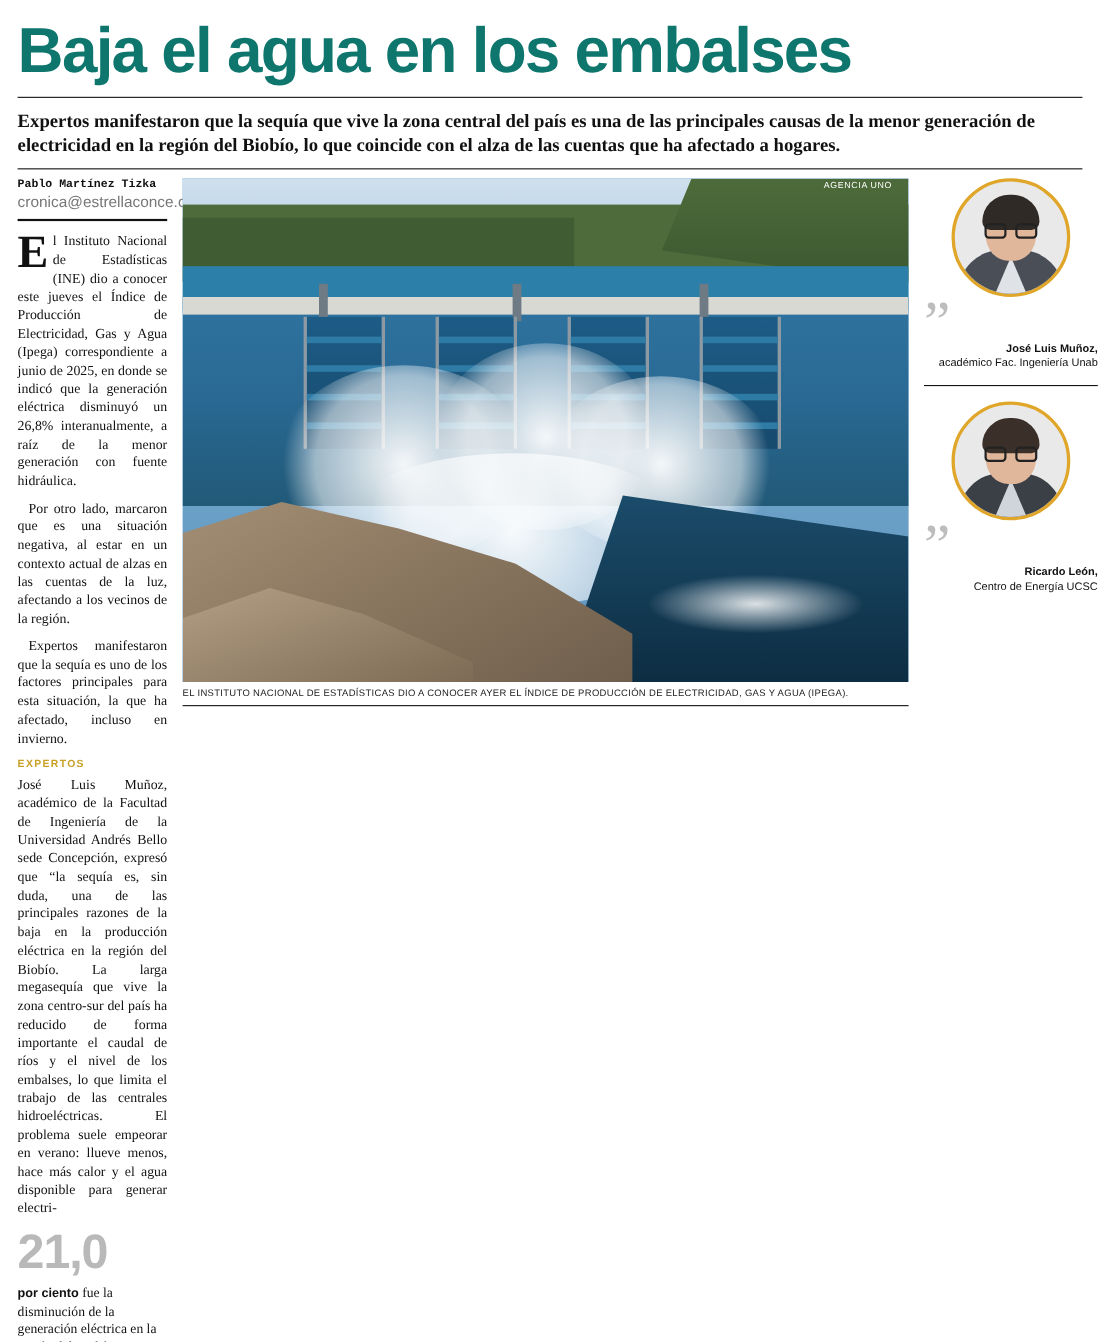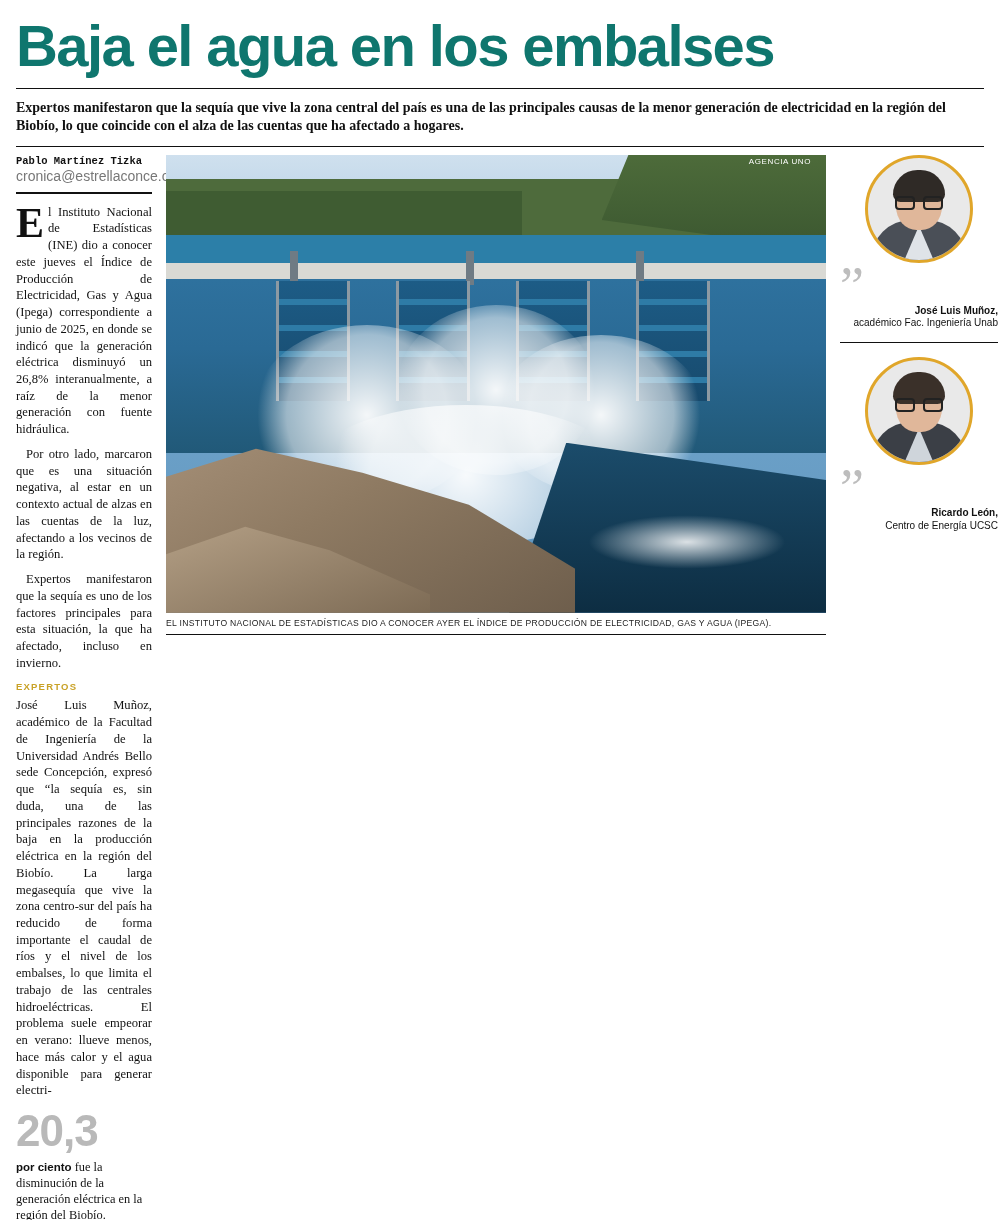--- a/index.html
+++ b/index.html
@@ -30,21 +30,21 @@
   .headline .l2 { display: block; }
 
   .rule-top {
     border: 0;
     border-top: 1px solid #111;
     margin: 14px 0 10px 0;
   }
 
   .lede {
     font-family: "Liberation Serif", serif;
-    font-size: 14px;
+    font-size: 17px;
     line-height: 1.3;
     font-weight: bold;
     color: #111;
     margin: 0 0 10px 0;
   }
 
   .rule-mid {
     border: 0;
     border-top: 1px solid #111;
     margin: 8px 0 8px 0;
@@ -280,21 +280,21 @@
         <p>Por otro lado, marcaron que es una situación negativa, al estar en un contexto actual de alzas en las cuentas de la luz, afectando a los vecinos de la región.</p>
         <p>Expertos manifestaron que la sequía es uno de los factores principales para esta situación, la que ha afectado, incluso en invierno.</p>
       </div>
 
       <div class="experts-label">EXPERTOS</div>
 
       <div class="body-text">
         <p class="first">José Luis Muñoz, académico de la Facultad de Ingeniería de la Universidad Andrés Bello sede Concepción, expresó que “la sequía es, sin duda, una de las principales razones de la baja en la producción eléctrica en la región del Biobío. La larga megasequía que vive la zona centro-sur del país ha reducido de forma importante el caudal de ríos y el nivel de los embalses, lo que limita el trabajo de las centrales hidroeléctricas. El problema suele empeorar en verano: llueve menos, hace más calor y el agua disponible para generar electri-</p>
       </div>
 
-      <div class="bignum">20,3</div>
+      <div class="bignum">21,0</div>
       <div class="bignum-cap">
         <b>por ciento</b><span> fue la disminución de la generación eléctrica en la región del Biobío.</span>
       </div>
     </div>
 
     <div class="col-center">
       <div class="photo-wrap">
         <div class="credit">AGENCIA UNO</div>
         <div class="photo-main">
           <div class="sky"></div>

